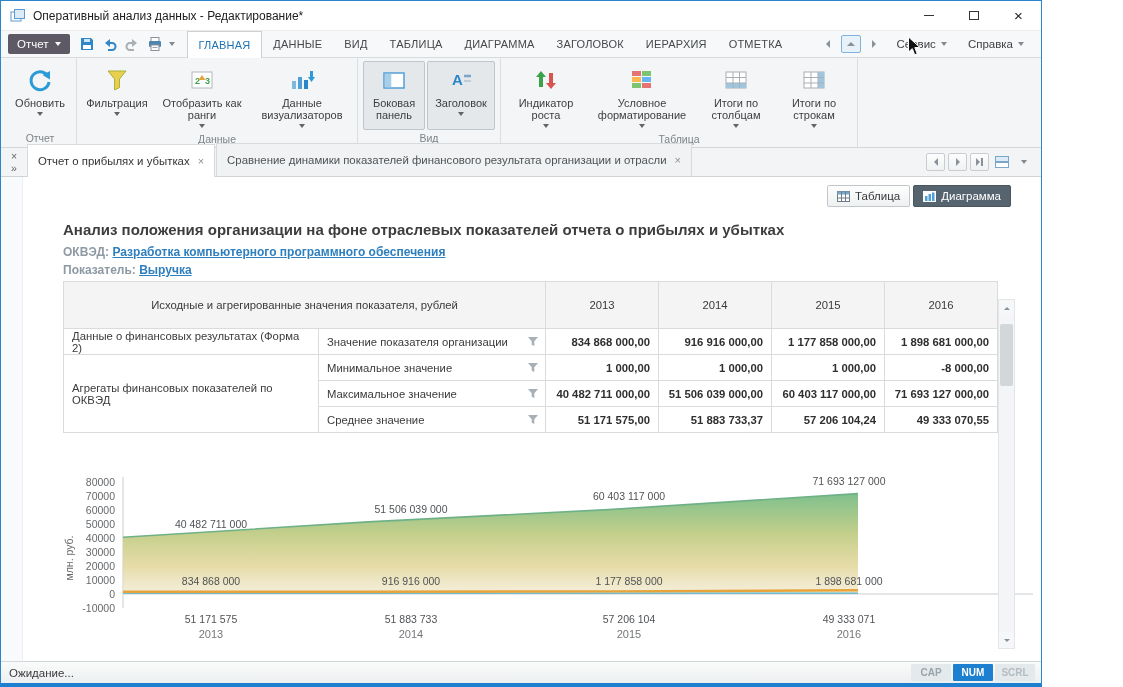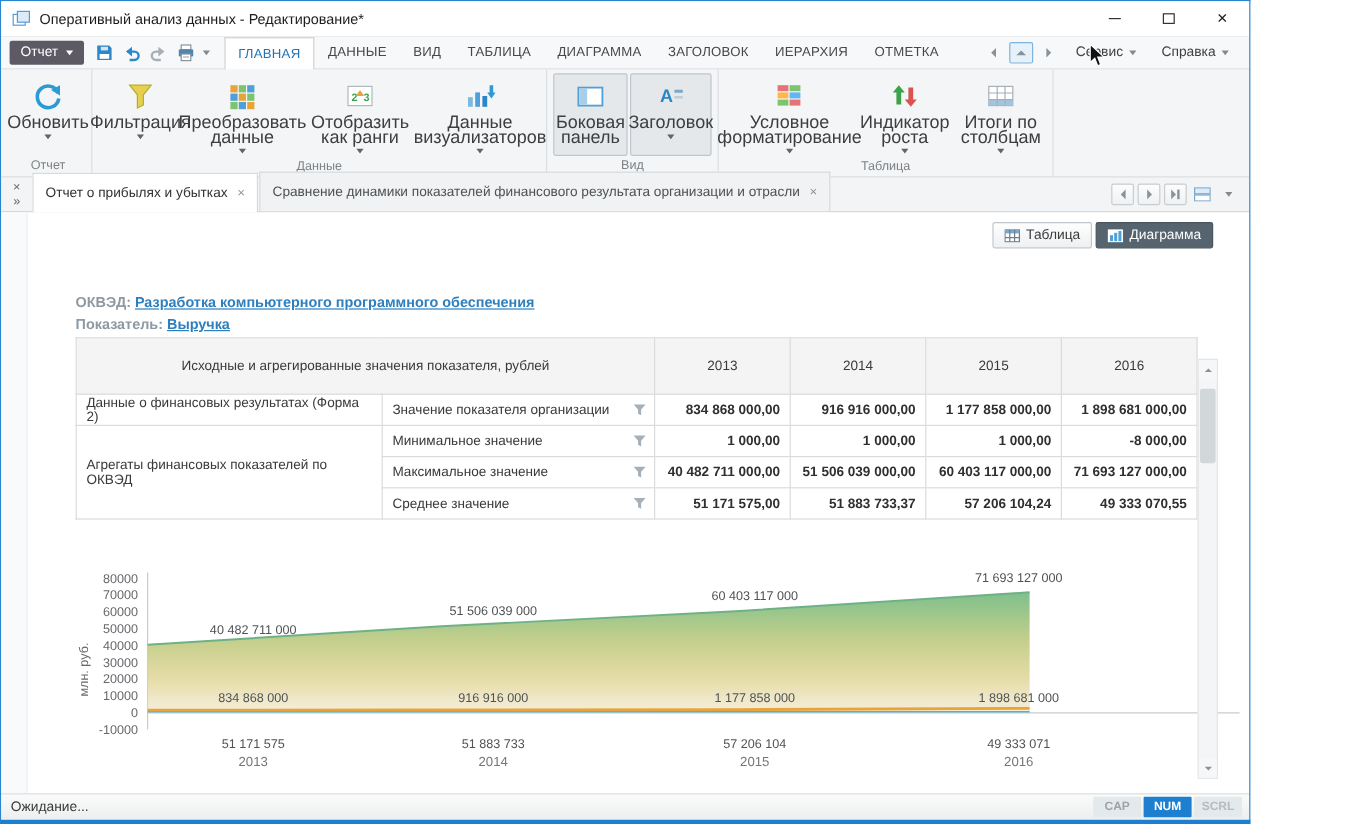--- a/index.html
+++ b/index.html
@@ -38,21 +38,21 @@
   .caret-w{border-top-color:#fff;border-bottom-width:0;border-left-width:3.5px;border-right-width:3.5px;border-top-width:4px;}
   .caret-gray{border-top-color:#84898d;}
 
   
   .ribbon-body{height:90px;background:#f4f5f6;display:flex;align-items:stretch;border-bottom:1px solid #d4d7d9;flex:0 0 auto;padding-left:3px;}
   .rb-group{display:flex;flex-direction:column;padding:3px 5px 0;border-right:1px solid #dcdfe1;}
   .rb-btns{display:flex;align-items:stretch;gap:2px;flex:1;}
   .rb-btn{display:flex;flex-direction:column;align-items:center;padding:4px 2px 2px;border:1px solid transparent;border-radius:2px;text-align:center;}
   .rb-btn.pressed{background:#e5e8eb;border-color:#bfc5ca;}
   .rb-ico{height:28px;display:flex;align-items:center;justify-content:center;}
-  .rb-lbl{font-size:15px;line-height:12px;color:#3c3e40;margin-top:3px;text-align:center;}
+  .rb-lbl{font-size:11px;line-height:12px;color:#3c3e40;margin-top:3px;text-align:center;}
   .rb-btn .caret-d{margin-top:3px;}
   .rb-cap{font-size:10.5px;color:#7c8387;text-align:center;padding:2px 0 3px;}
 
   
   .doctabs{height:29px;background:#f2f4f5;display:flex;align-items:flex-end;border-bottom:1px solid #cfd3d6;flex:0 0 auto;}
   .dt-left{width:26px;height:100%;display:flex;flex-direction:column;align-items:center;justify-content:center;font-size:10.5px;color:#5f666b;}
   .dt-left span{line-height:12px;}
   .dt-tab{height:28px;display:flex;align-items:center;padding:16px 10px;font-size:11.4px;color:#4d5357;background:#f0f2f3;border:1px solid #d8dbde;border-bottom:none;margin-right:1px;white-space:nowrap;}
   .dt-tab.active{background:#fff;color:#333;margin-bottom:-1px;height:29px;z-index:2;}
   .dt-tab.clip{max-width:242px;overflow:hidden;}
@@ -222,37 +222,20 @@
             <svg width="26" height="26" viewBox="0 0 26 26">
                 <polygon points="4,4 22,4 15.5,12 15.5,20.5 10.5,23 10.5,12" fill="#e8cf4e" stroke="#adb03a" stroke-width="1"></polygon>
               </svg>
           </span>
           <span class="rb-lbl">Фильтрация</span>
           <span class="caret-d"></span>
         </div>
         <div class="rb-btn" style="width:96px">
           <span class="rb-ico">
             <svg width="26" height="26" viewBox="0 0 26 26">
-                <rect x="3" y="4" width="6" height="6" fill="#e8a33b"></rect>
-                <rect x="10" y="4" width="6" height="6" fill="#7dc470"></rect>
-                <rect x="17" y="4" width="6" height="6" fill="#4f9fd8"></rect>
-                <rect x="3" y="11" width="6" height="6" fill="#4f9fd8"></rect>
-                <rect x="10" y="11" width="6" height="6" fill="#e8a33b"></rect>
-                <rect x="17" y="11" width="6" height="6" fill="#7dc470"></rect>
-                <rect x="3" y="18" width="6" height="6" fill="#7dc470"></rect>
-                <rect x="10" y="18" width="6" height="6" fill="#4f9fd8"></rect>
-                <rect x="17" y="18" width="6" height="6" fill="#e8a33b"></rect>
-              </svg>
-          </span>
-          <span class="rb-lbl">Преобразовать данные</span>
-          <span class="caret-d"></span>
-        </div>
-        <div class="rb-btn" style="width:96px">
-          <span class="rb-ico">
-            <svg width="26" height="26" viewBox="0 0 26 26">
                 <rect x="3" y="5" width="20" height="16" fill="#fff" stroke="#b0b8bf"></rect>
                 <text x="6" y="17" font-size="9" font-weight="bold" fill="#3ba24a">2</text>
                 <text x="16" y="17" font-size="9" font-weight="bold" fill="#3ba24a">3</text>
                 <polygon points="13,8 16.5,13 9.5,13" fill="#e8a33b"></polygon>
               </svg>
           </span>
           <span class="rb-lbl">Отобразить как ранги</span>
           <span class="caret-d"></span>
         </div>
         <div class="rb-btn" style="width:100px">
@@ -292,56 +275,70 @@
           </span>
           <span class="rb-lbl">Заголовок</span>
           <span class="caret-d"></span>
         </div>
       </div>
       <div class="rb-cap">Вид</div>
     </div>
 
     <div class="rb-group">
       <div class="rb-btns">
+        <div class="rb-btn" style="width:80px">
+          <span class="rb-ico">
+            <svg width="26" height="26" viewBox="0 0 26 26">
+                <polygon points="8,4 13,10 10,10 10,20 6,20 6,10 3,10" fill="#3ba24a"></polygon>
+                <polygon points="18,22 23,16 20,16 20,6 16,6 16,16 13,16" fill="#d9534f"></polygon>
+              </svg>
+          </span>
+          <span class="rb-lbl">Индикатор роста</span>
+          <span class="caret-d"></span>
+        </div>
         <div class="rb-btn" style="width:108px">
           <span class="rb-ico">
             <svg width="26" height="26" viewBox="0 0 26 26">
                 <rect x="3" y="4" width="9" height="5" fill="#e57373"></rect>
                 <rect x="13" y="4" width="9" height="5" fill="#7dc470"></rect>
                 <rect x="3" y="10" width="9" height="5" fill="#ffb74d"></rect>
                 <rect x="13" y="10" width="9" height="5" fill="#64b5f6"></rect>
                 <rect x="3" y="16" width="9" height="5" fill="#7dc470"></rect>
                 <rect x="13" y="16" width="9" height="5" fill="#e57373"></rect>
               </svg>
           </span>
           <span class="rb-lbl">Условное форматирование</span>
           <span class="caret-d"></span>
         </div>
-        <div class="rb-btn" style="width:80px">
-          <span class="rb-ico">
-            <svg width="26" height="26" viewBox="0 0 26 26">
-                <polygon points="8,4 13,10 10,10 10,20 6,20 6,10 3,10" fill="#3ba24a"></polygon>
-                <polygon points="18,22 23,16 20,16 20,6 16,6 16,16 13,16" fill="#d9534f"></polygon>
-              </svg>
-          </span>
-          <span class="rb-lbl">Индикатор роста</span>
-          <span class="caret-d"></span>
-        </div>
         <div class="rb-btn" style="width:76px">
           <span class="rb-ico">
             <svg width="26" height="26" viewBox="0 0 26 26">
                 <rect x="3" y="5" width="20" height="16" fill="#fff" stroke="#a8b0b6"></rect>
                 <rect x="3" y="16" width="20" height="5" fill="#9fc5e0"></rect>
                 <line x1="3" y1="10.5" x2="23" y2="10.5" stroke="#a8b0b6"></line>
                 <line x1="3" y1="16" x2="23" y2="16" stroke="#a8b0b6"></line>
                 <line x1="10" y1="5" x2="10" y2="21" stroke="#a8b0b6"></line>
                 <line x1="16.5" y1="5" x2="16.5" y2="21" stroke="#a8b0b6"></line>
               </svg>
           </span>
           <span class="rb-lbl">Итоги по столбцам</span>
+          <span class="caret-d"></span>
+        </div>
+        <div class="rb-btn" style="width:76px">
+          <span class="rb-ico">
+            <svg width="26" height="26" viewBox="0 0 26 26">
+                <rect x="3" y="5" width="20" height="16" fill="#fff" stroke="#a8b0b6"></rect>
+                <rect x="17" y="5" width="6" height="16" fill="#9fc5e0"></rect>
+                <line x1="3" y1="10.5" x2="23" y2="10.5" stroke="#a8b0b6"></line>
+                <line x1="3" y1="16" x2="23" y2="16" stroke="#a8b0b6"></line>
+                <line x1="10" y1="5" x2="10" y2="21" stroke="#a8b0b6"></line>
+                <line x1="17" y1="5" x2="17" y2="21" stroke="#a8b0b6"></line>
+              </svg>
+          </span>
+          <span class="rb-lbl">Итоги по строкам</span>
           <span class="caret-d"></span>
         </div>
       </div>
       <div class="rb-cap">Таблица</div>
     </div>
   </div>
 
   <div class="doctabs">
     <div class="dt-left">
       <span>×</span>
@@ -396,20 +393,21 @@
         <svg width="13" height="11" viewBox="0 0 13 11">
             <rect x="0" y="0" width="13" height="11" fill="#fff"></rect>
             <rect x="2" y="5" width="2.5" height="5" fill="#4f9fd8"></rect>
             <rect x="5.5" y="3" width="2.5" height="7" fill="#4f9fd8"></rect>
             <rect x="9" y="1.5" width="2.5" height="8.5" fill="#4f9fd8"></rect>
           </svg>
         <span>Диаграмма</span>
       </button>
     </div>
 
+    <div class="r-title">Анализ положения организации на фоне отраслевых показателей отчета о прибылях и убытках</div>
     <div class="r-meta" style="top:68px">
       <span class="m-lbl">ОКВЭД:</span>
       <a class="m-link">Разработка компьютерного программного обеспечения</a>
     </div>
     <div class="r-meta" style="top:86px">
       <span class="m-lbl">Показатель:</span>
       <a class="m-link">Выручка</a>
     </div>
 
     <table class="r-table">

